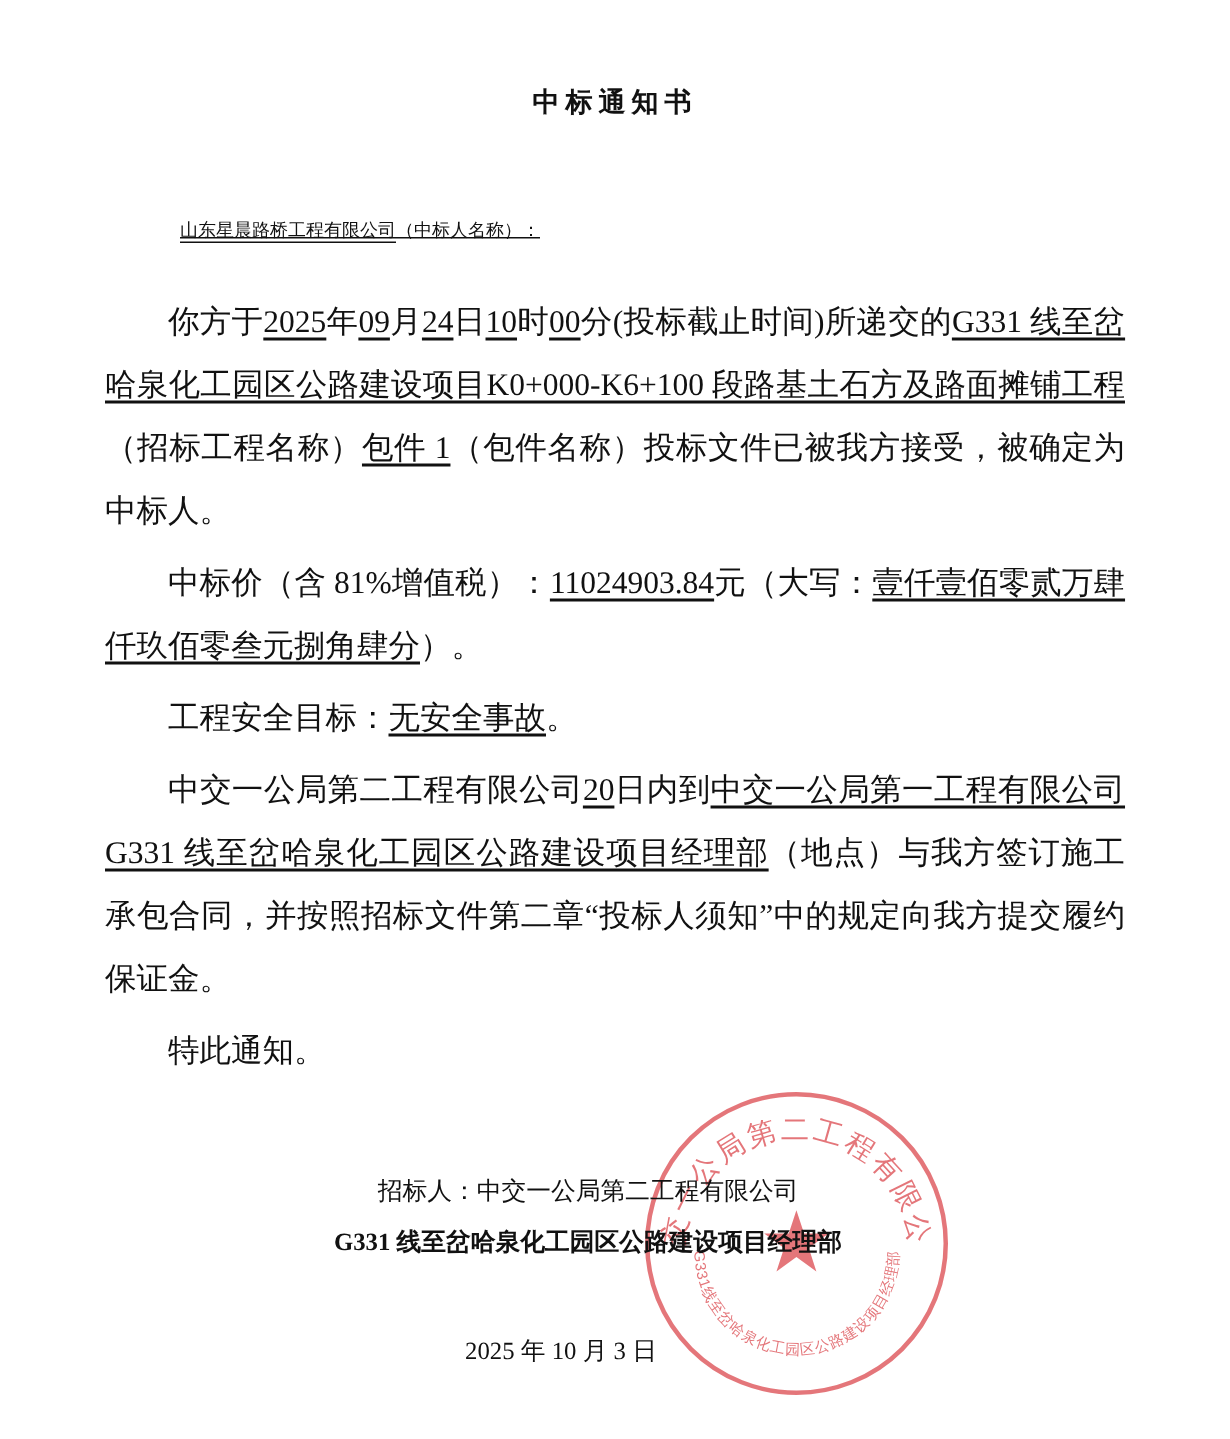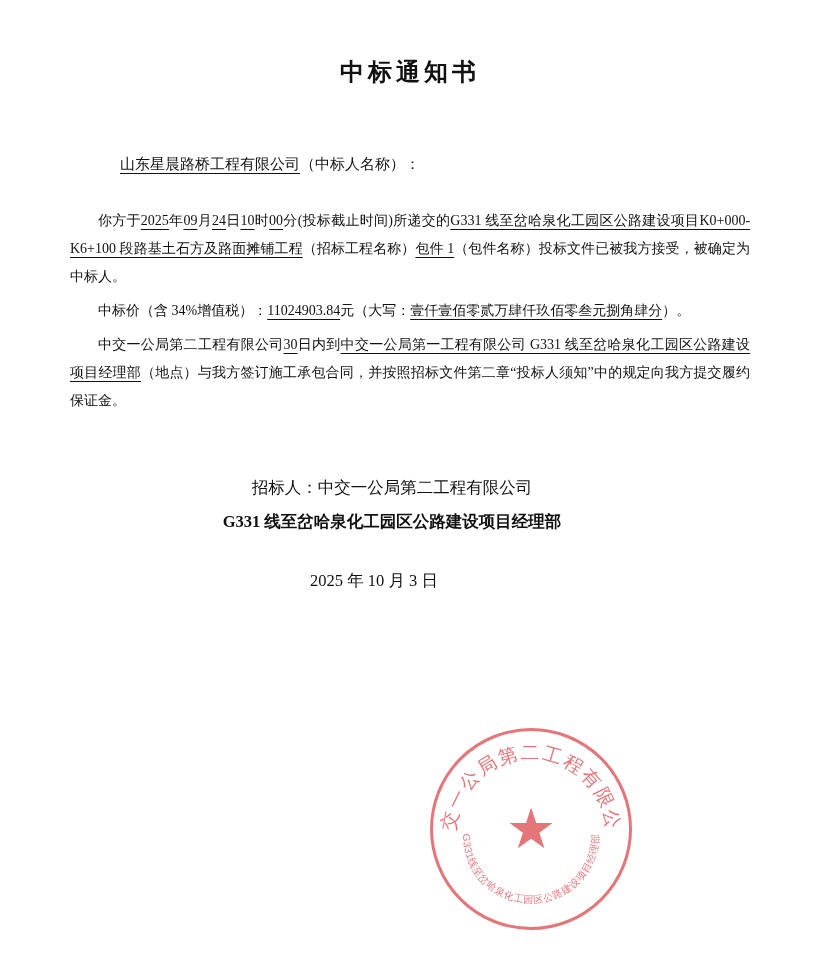--- a/index.html
+++ b/index.html
@@ -17,39 +17,40 @@
   }
   .page {
     position: relative;
     width: 820px;
     height: 959px;
     box-sizing: border-box;
     padding: 0 70px;
   }
   .doc-title {
     text-align: center;
-    font-size: 24px;
+    font-size: 18px;
     font-weight: bold;
     letter-spacing: 4px;
     margin-top: 56px;
     margin-bottom: 0;
     font-family: "Liberation Sans", "DejaVu Sans", sans-serif;
   }
   .recipient-line {
     margin-top: 62px;
-    font-size: 15px;
+    font-size: 12px;
     line-height: 1.9;
     padding-left: 50px;
+    text-decoration: underline;
   }
   .u {
     text-decoration: underline;
     text-underline-offset: 4px;
   }
   .para {
-    font-size: 14px;
+    font-size: 21px;
     line-height: 2.0;
     text-align: justify;
     margin: 0;
     text-indent: 2em;
   }
   .body-block {
     margin-top: 28px;
   }
   .para + .para {
     margin-top: 6px;
@@ -95,21 +96,21 @@
     position: relative;
     margin-top: 56px;
     font-size: 16.5px;
     line-height: 2.1;
     text-align: center;
     z-index: 2;
   }
   .sign-line-1 { padding-right: 36px; }
   .sign-line-2 { padding-right: 36px; font-weight: bold; }
   .sign-date {
-    margin-top: 24px;
+    margin-top: 38px;
     padding-right: 72px;
   }
 </style>
 </head>
 <body>
 
 <div class="page">
 
   <div class="doc-title">中标通知书</div>
 
@@ -117,31 +118,35 @@
     <span class="u">山东星晨路桥工程有限公司</span><span>（中标人名称）：</span>
   </div>
 
   <div class="body-block">
 
     <p class="para">
       <span>你方于</span><span class="u">2025</span><span>年</span><span class="u">09</span><span>月</span><span class="u">24</span><span>日</span><span class="u">10</span><span>时</span><span class="u">00</span><span>分</span><span>(投标截止时间)所递交的</span><span class="u">G331 线至岔哈泉化工园区公路建设项目K0+000-K6+100 段路基土石方及路面摊铺工程</span><span>（招标工程名称）</span><span class="u">包件 1</span><span>（包件名称）投标文件已被我方接受，被确定为中标人。</span>
     </p>
 
     <p class="para">
-      <span>中标价（含 34%增值税）：</span><span class="u">11024903.84</span><span>元</span><span>（大写：</span><span class="u">壹仟壹佰零贰万肆仟玖佰零叁元捌角肆分</span><span>）。</span>
+      <span>中标价（含 81%增值税）：</span><span class="u">11024903.84</span><span>元</span><span>（大写：</span><span class="u">壹仟壹佰零贰万肆仟玖佰零叁元捌角肆分</span><span>）。</span>
     </p>
 
 
 
 
+    <p class="para">
+      <span>工程安全目标：</span><span class="u">无安全事故</span><span>。</span>
+    </p>
 
     <p class="para">
-      <span>中交一公局第二工程有限公司</span><span class="u">30</span><span>日内到</span><span class="u">中交一公局第一工程有限公司 G331 线至岔哈泉化工园区公路建设项目经理部</span><span>（地点）与我方签订施工承包合同，并按照招标文件第二章“投标人须知”中的规定向我方提交履约保证金。</span>
+      <span>中交一公局第二工程有限公司</span><span class="u">20</span><span>日内到</span><span class="u">中交一公局第一工程有限公司 G331 线至岔哈泉化工园区公路建设项目经理部</span><span>（地点）与我方签订施工承包合同，并按照招标文件第二章“投标人须知”中的规定向我方提交履约保证金。</span>
     </p>
 
+    <p class="para">特此通知。</p>
 
   </div>
 
   <div class="seal">
     <div class="seal-inner">
       <svg class="seal-arc" viewBox="0 0 196 196">
         <defs>
           <path id="arcTop" d="M 22,104 A 76,76 0 0 1 174,104"></path>
           <path id="arcBottom" d="M 30,104 A 68,68 0 0 0 166,104"></path>
         </defs>

